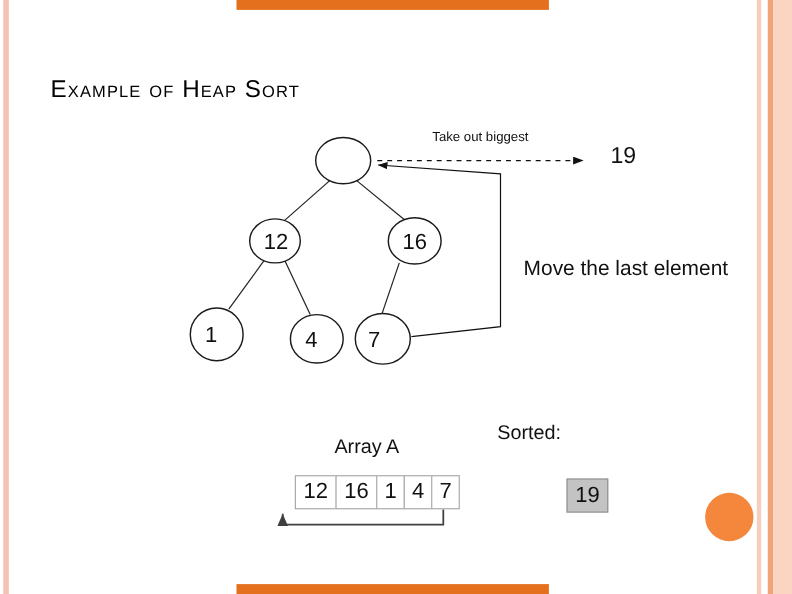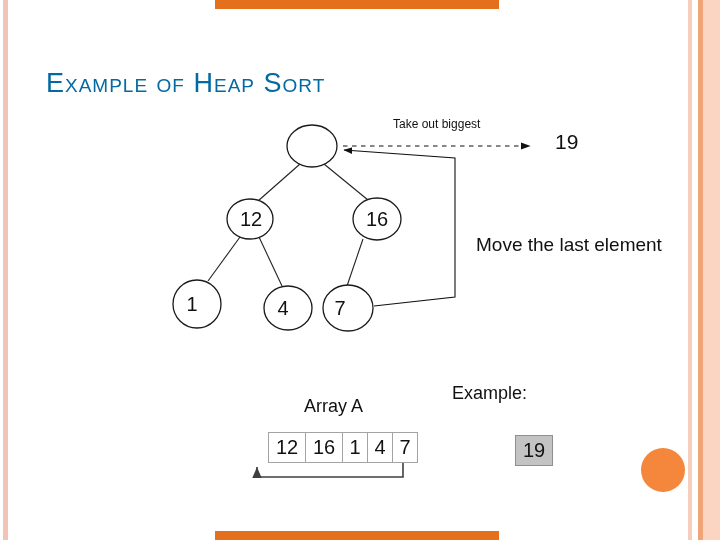--- a/index.html
+++ b/index.html
@@ -18,22 +18,22 @@
   .right-pink      { position:absolute; left:688px; top:0; width:4px;  height:540px; background:#F7CDBD; }
   .right-orange    { position:absolute; left:698px; top:0; width:5px;  height:540px; background:#F0A477; }
   .right-peach     { position:absolute; left:703px; top:0; width:17px; height:540px; background:#FBD5C1; }
   .page-dot {
     position:absolute; left:641px; top:448px; width:44px; height:44px;
     border-radius:50%; background:#F4873C;
   }
   
   .title {
     position:absolute; left:46px; top:68px;
-    font-size:27px; font-variant:small-caps; letter-spacing:1px;
-    color:#0369a1; white-space:nowrap;
+    font-size:22px; font-variant:small-caps; letter-spacing:1px;
+    color:#000000; white-space:nowrap;
   }
   
   svg.diagram { position:absolute; left:0; top:0; }
   .node-ellipse { fill:#ffffff; stroke:#1a1a1a; stroke-width:1.3; }
   .tree-edge    { stroke:#222222; stroke-width:1.1; }
   .node-label   { font-family:"Liberation Sans",sans-serif; font-size:20px; fill:#111; text-anchor:middle; }
   
   .ann { position:absolute; white-space:nowrap; }
   .take-out  { left:393px; top:117px; font-size:12px; }
   .val19-top { left:555px; top:130px; font-size:21px; }
@@ -122,16 +122,16 @@
 
   <div class="ann array-label">Array A</div>
   <div class="array-row">
     <div class="array-cell cw-l">12</div>
     <div class="array-cell cw-l">16</div>
     <div class="array-cell cw-s">1</div>
     <div class="array-cell cw-s">4</div>
     <div class="array-cell cw-s">7</div>
   </div>
 
-  <div class="ann sorted-label">Example:</div>
+  <div class="ann sorted-label">Sorted:</div>
   <div class="sorted-box">19</div>
 
 </div>
 
 </body></html>

